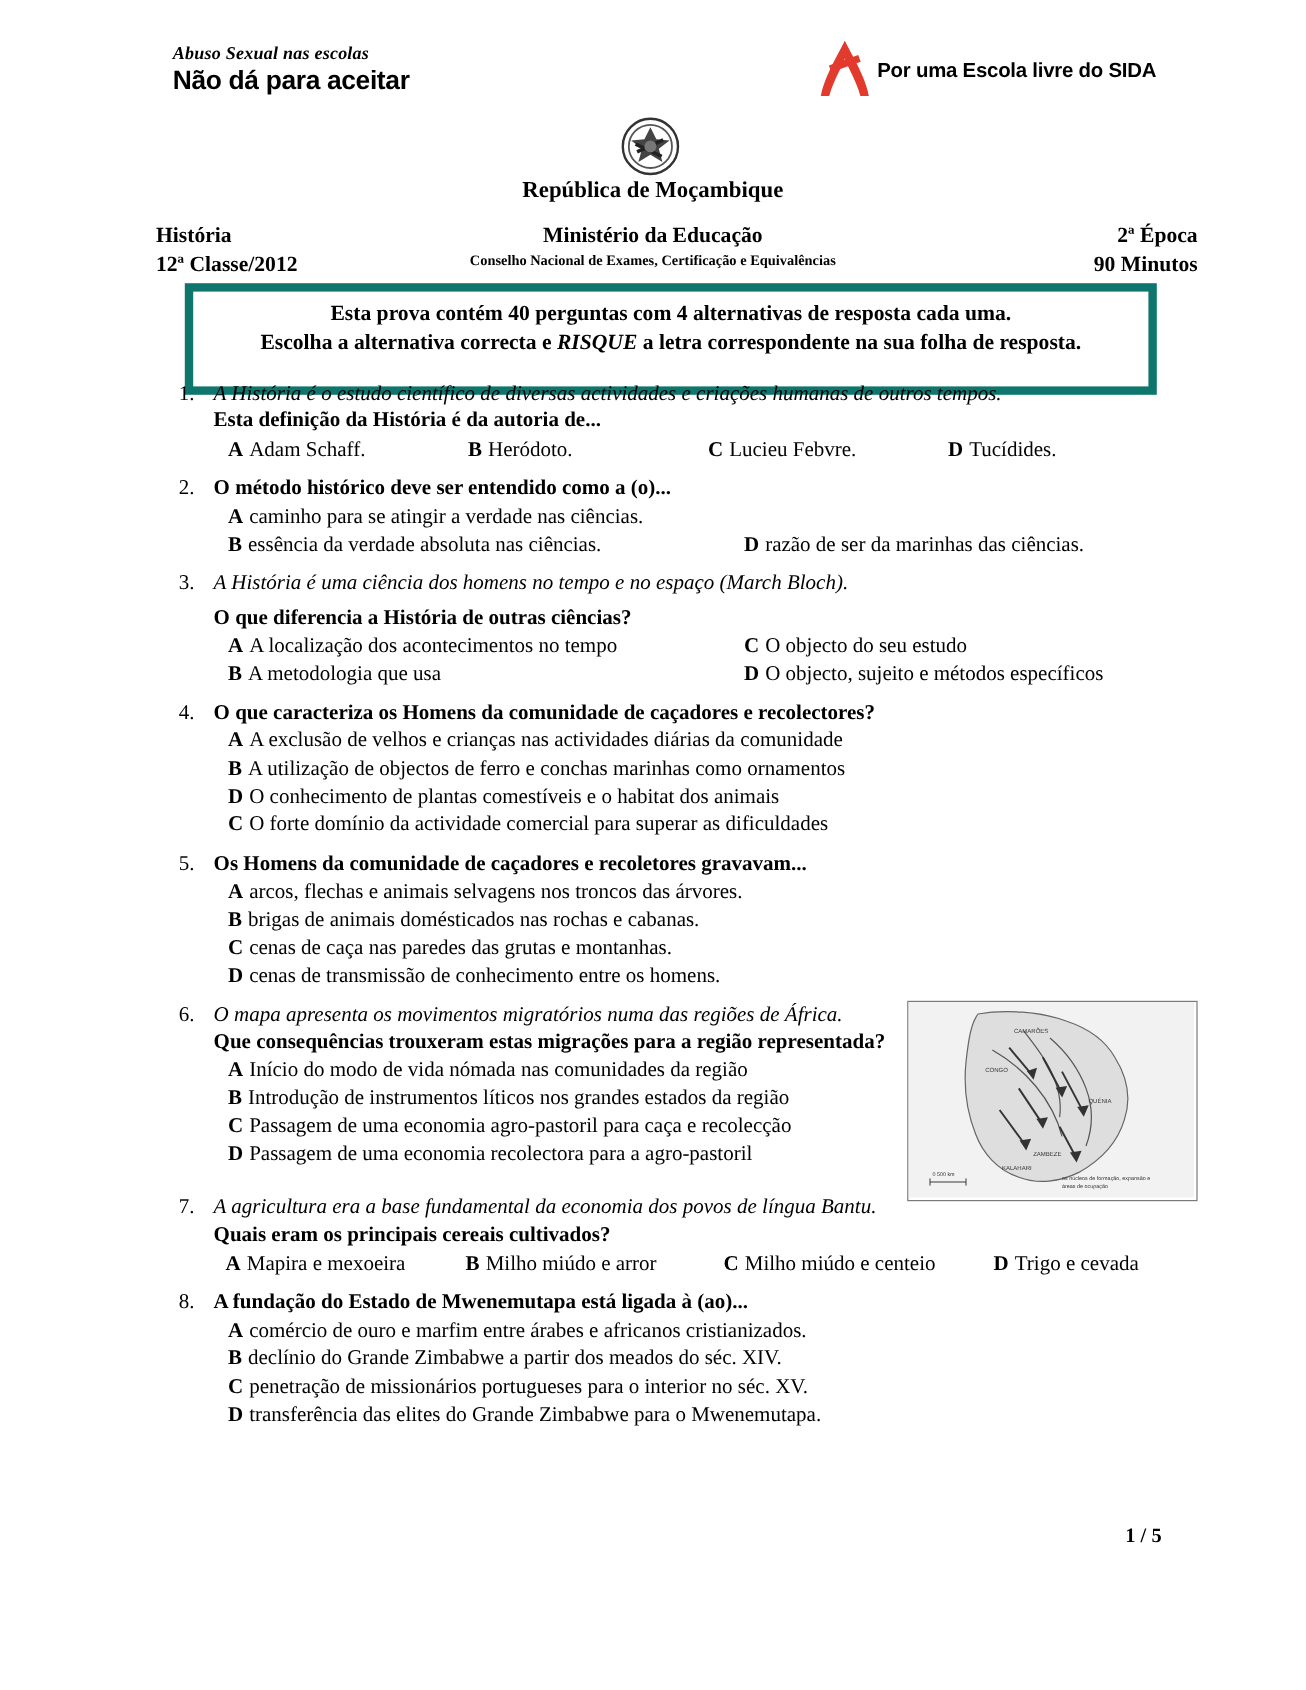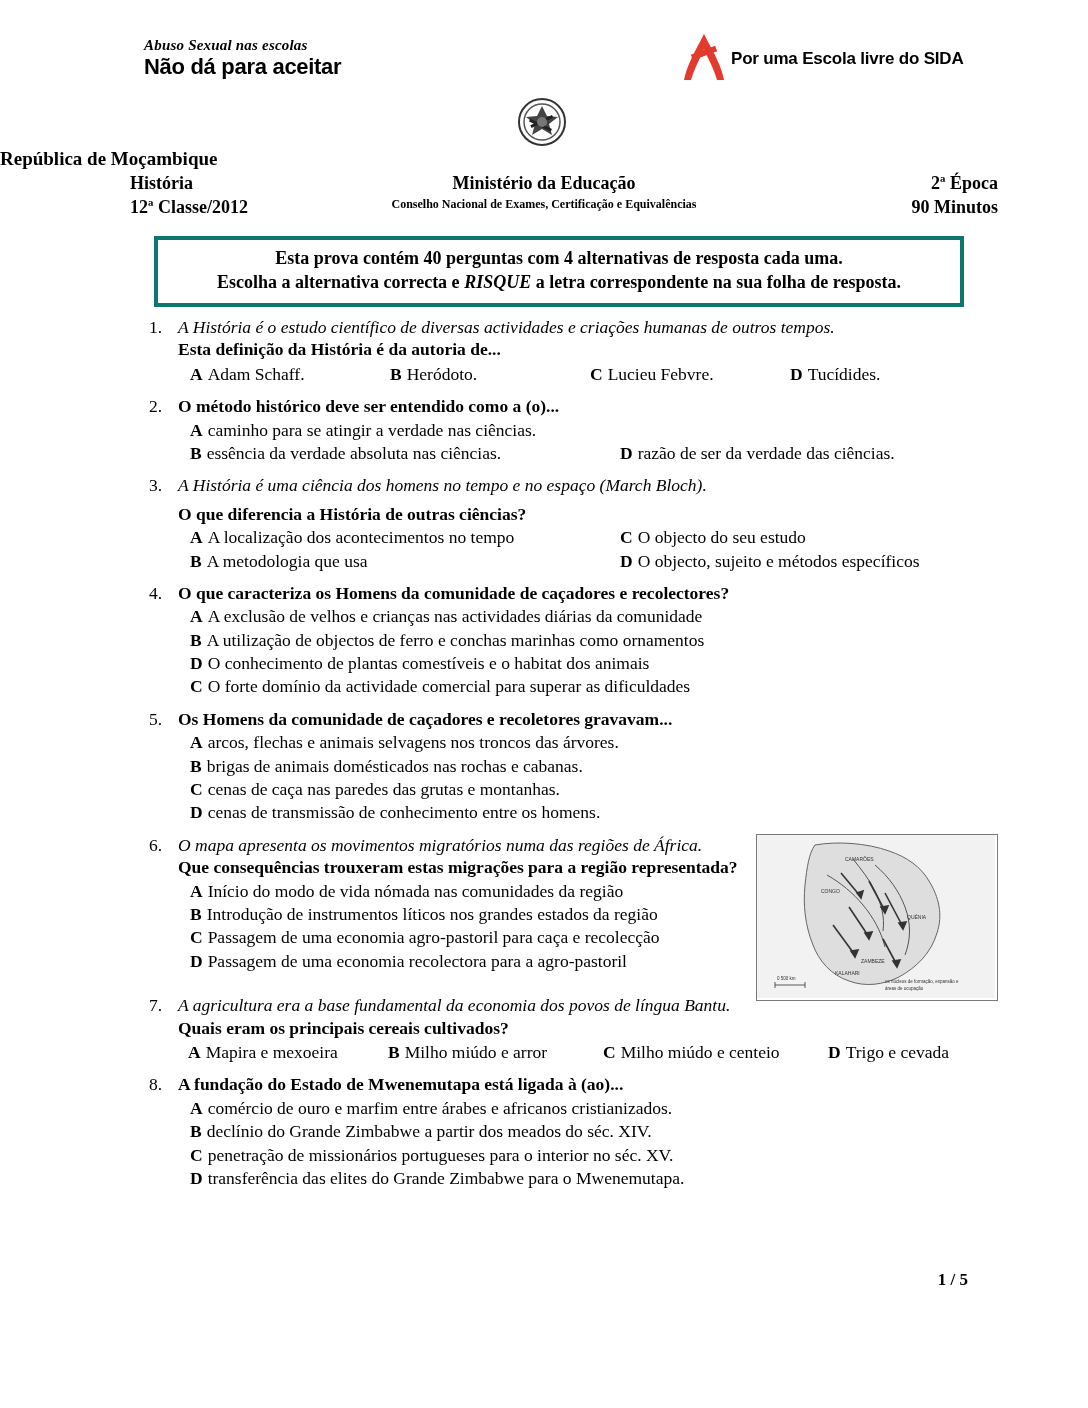--- a/index.html
+++ b/index.html
@@ -86,42 +86,43 @@
 
   
   .hdr {
     position: absolute;
     left: 0;
     top: 148px;
     width: 1088px;
     font-weight: bold;
   }
   .hdr .republica {
+    text-align: center;
     font-size: 19px;
-    margin-bottom: 3px;
+    margin-bottom: 16px;
   }
   .hdr-row {
     position: relative;
     height: 24px;
     font-size: 18px;
   }
   .hdr-left  { position: absolute; left: 130px; }
   .hdr-center{ position: absolute; left: 0; width: 1088px; text-align: center; }
   .hdr-right { position: absolute; right: 90px; }
   .hdr-row.r2 .hdr-center { font-size: 12px; }
 
   
   .instr-box {
     position: absolute;
     left: 154px;
     top: 236px;
     width: 810px;
-    border: 4px solid #0f766e;
+    border: 7px solid #0f766e;
     box-sizing: border-box;
-    padding: 6px 8px 8px 8px;
+    padding: 6px 8px 24px 8px;
     text-align: center;
     font-weight: bold;
     font-size: 18px;
     line-height: 1.35;
   }
   .instr-box em { font-style: italic; }
 
   
   .questions {
     position: absolute;
@@ -291,21 +292,21 @@
 
     <div class="q">
       <div class="q-num">2.</div>
       <div class="q-stem-bold">O método histórico deve ser entendido como a (o)...</div>
       <div class="opts-2col opts-row">
         <div class="col-line">
           <span class="opt cell-a"><span class="L">A</span><span>caminho para se atingir a verdade nas ciências.</span></span>
         </div>
         <div class="col-line">
           <span class="opt cell-a"><span class="L">B</span><span>essência da verdade absoluta nas ciências.</span></span>
-          <span class="opt cell-b"><span class="L">D</span><span>razão de ser  da verdade das ciências.</span></span>
+          <span class="opt cell-b"><span class="L">D</span><span>razão de ser  da marinhas das ciências.</span></span>
         </div>
       </div>
     </div>
 
     <div class="q">
       <div class="q-num">3.</div>
       <div class="q-stem-italic">A História é uma ciência dos homens no tempo e no espaço (March Bloch).</div>
       <div class="q-stem-bold" style="margin-top:6px;">O que diferencia a História de outras ciências?</div>
       <div class="opts-2col opts-row">
         <div class="col-line">

